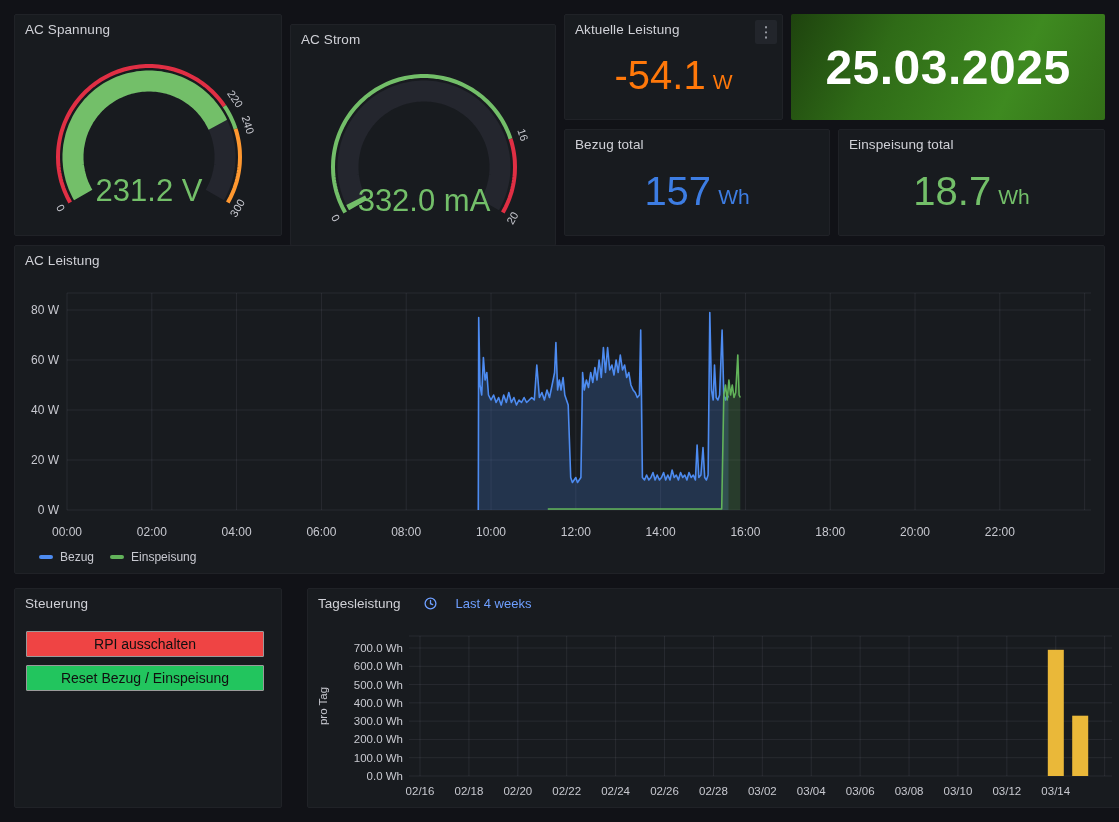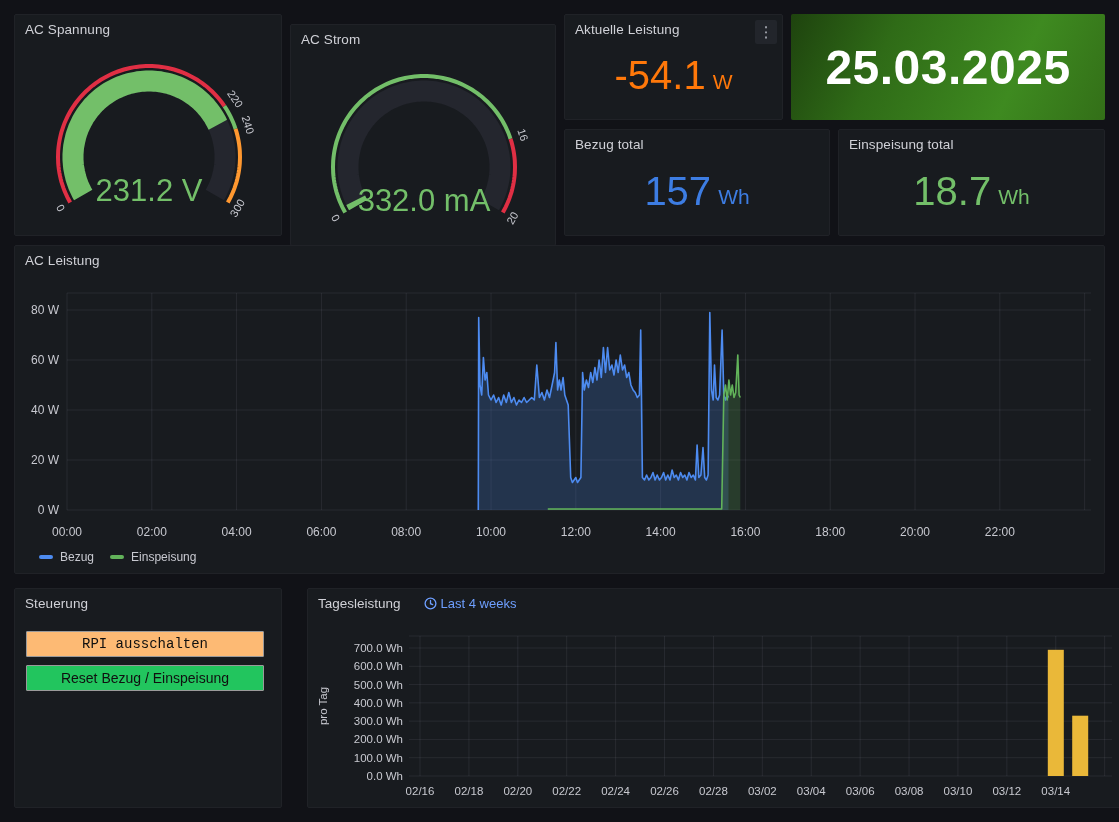--- a/index.html
+++ b/index.html
@@ -25,21 +25,21 @@
     text-align:center;line-height:24px;cursor:pointer;padding:0;}
   .legend{position:absolute;left:24px;bottom:9px;display:flex;gap:16px;align-items:center;}
   .legend-item{display:flex;align-items:center;gap:7px;cursor:pointer;}
   .legend-marker{width:14px;height:4px;border-radius:2px;display:inline-block;}
   .legend-label{font-size:12px;color:#C8C9D0;}
   .kebab{position:absolute;top:5px;right:5px;width:22px;height:24px;border-radius:2px;
     background:#22252B;color:#B4B7C0;font-size:15px;line-height:24px;text-align:center;
     cursor:pointer;}
   .tl-header{position:absolute;top:7px;left:10px;display:flex;align-items:center;gap:0;}
   .tl-title{font-size:13.5px;color:#D0D1D7;font-weight:500;}
-  .timerange{display:flex;align-items:center;gap:4px;margin-left:23px;cursor:pointer;}
+  .timerange{display:flex;align-items:center;gap:19px;margin-left:23px;cursor:pointer;}
   .timerange-label{font-size:13px;color:#6E9FFF;}
   svg text{font-family:"Liberation Sans",sans-serif;}
 </style>
 </head>
 <body>
 
 <div class="canvas">
 
   <div class="panel" style="left:14px;top:14px;width:268px;height:222px;">
     <div class="ptitle">AC Spannung</div>
@@ -154,21 +154,21 @@
       <div class="legend-item">
         <span class="legend-marker" style="background: rgb(98, 179, 90);"></span>
         <span class="legend-label">Einspeisung</span>
       </div>
     </div>
   </div>
 
   <div class="panel" style="left:14px;top:588px;width:268px;height:220px;">
     <div class="ptitle">Steuerung</div>
     <div class="btncol">
-      <button class="sbtn" style="background: #fdba74; font-family: Liberation Mono, monospace;">RPI ausschalten</button>
+      <button class="sbtn" style="background: #ef4444;">RPI ausschalten</button>
       <button class="sbtn" style="background: #22c55e;">Reset Bezug / Einspeisung</button>
     </div>
   </div>
 
   <div class="panel" style="left:274px;top:588px;width:816px;height:220px;margin-left:33px;">
     <div class="tl-header">
       <span class="tl-title">Tagesleistung</span>
       <span class="timerange">
         <svg width="13" height="13" viewBox="0 0 13 13">
           <circle cx="6.5" cy="6.5" r="5.4" fill="none" stroke="#6E9FFF" stroke-width="1.3"></circle>

